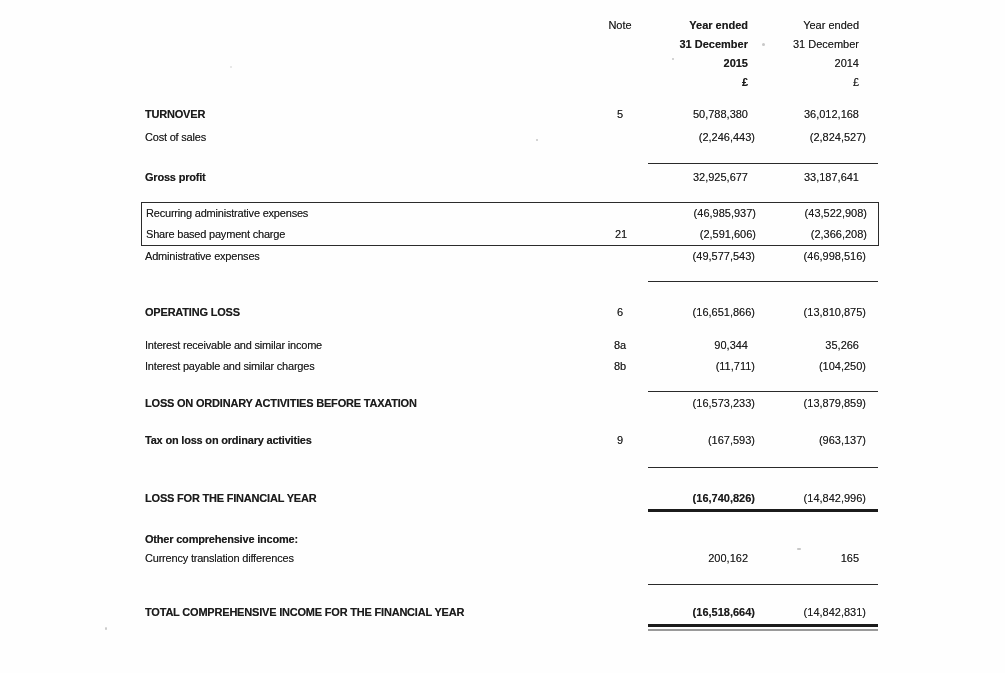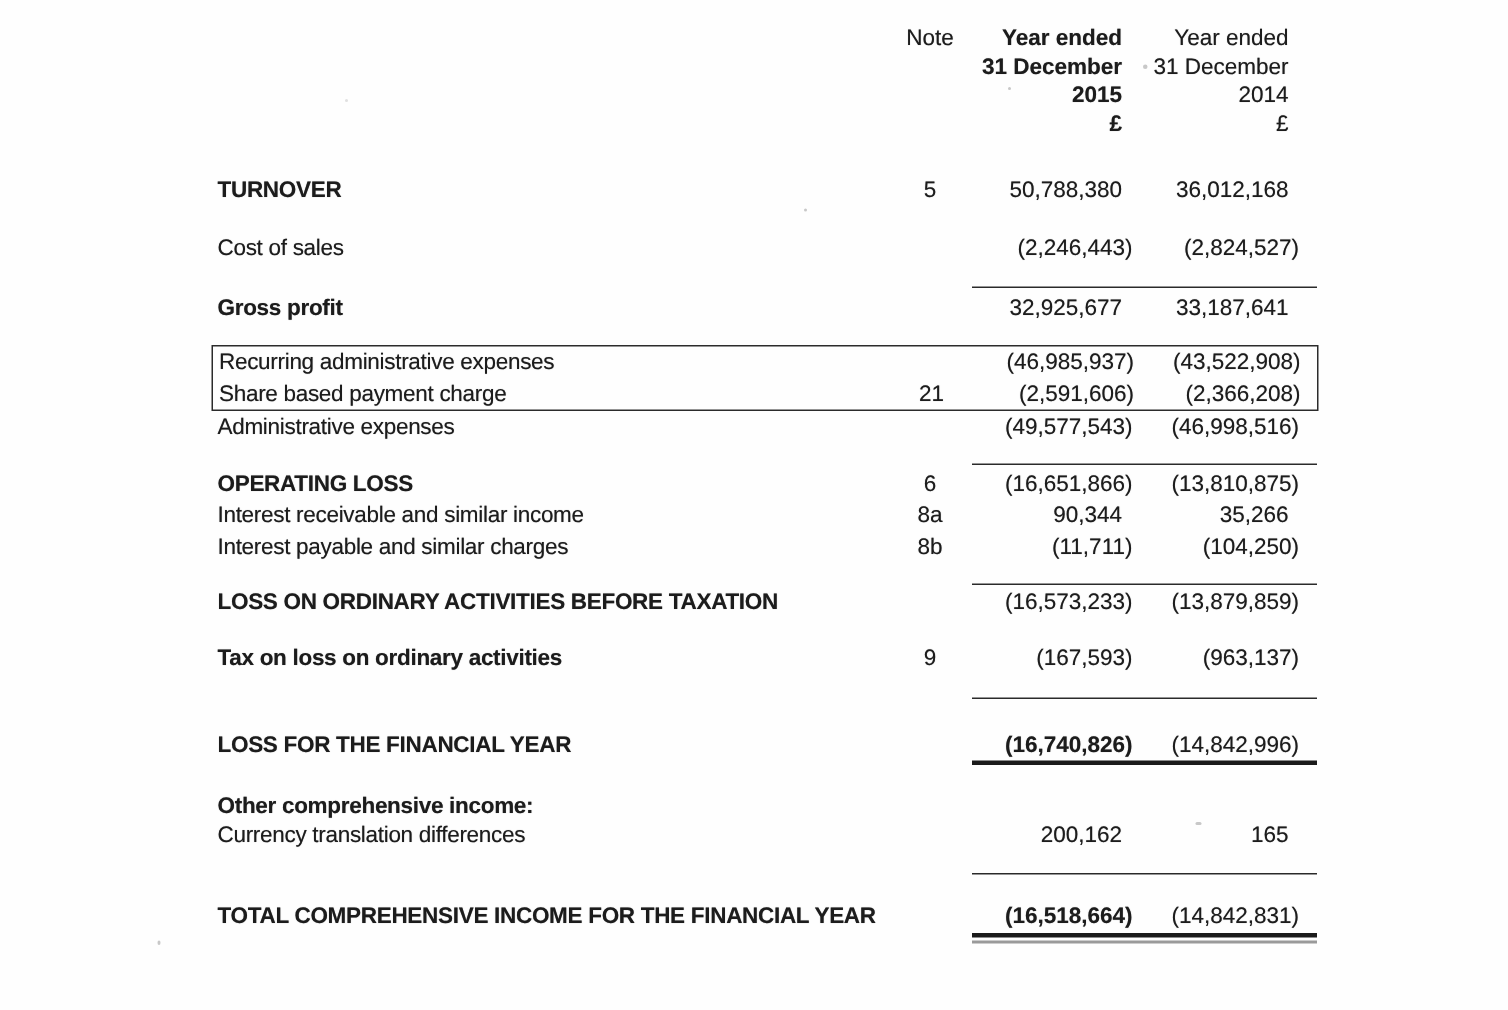--- a/index.html
+++ b/index.html
@@ -5,21 +5,21 @@
   html,body{margin:0;padding:0;}
   body{
     width:1005px;height:673px;overflow:hidden;
     background:#fefefe;
     font-family:"Liberation Sans","DejaVu Sans",sans-serif;
     color:#1c1c1c;
     position:relative;
   }
   .sheet{
     position:absolute;top:16px;left:145px;width:721px;
-    font-size:15px;line-height:21px;
+    font-size:11px;line-height:21px;
     text-shadow:0 0 .5px rgba(25,25,25,.55);
   }
   .row{
     display:grid;
     grid-template-columns:453px 44px 113px 111px;
     align-items:center;
     height:21px;
     white-space:nowrap;
   }
   .row.hdr{height:auto;align-items:start;}
@@ -65,28 +65,28 @@
       <div>£</div>
     </div>
     <div class="hcol">
       <div>Year ended</div>
       <div>31 December</div>
       <div>2014</div>
       <div>£</div>
     </div>
   </div>
 
-  <div class="row" style="margin-top:24px">
+  <div class="row" style="margin-top:12px">
     <div class="lab b">TURNOVER</div>
     <div class="note">5</div>
     <div class="val digits">50,788,380</div>
     <div class="val digits">36,012,168</div>
   </div>
 
-  <div class="row" style="margin-top:18px">
+  <div class="row" style="margin-top:2px">
     <div class="lab">Cost of sales</div>
     <div class="note"></div>
     <div class="val">(2,246,443)</div>
     <div class="val">(2,824,527)</div>
   </div>
 
   <div class="rule" style="margin-top:15px"></div>
 
   <div class="row" style="margin-top:3px">
     <div class="lab b">Gross profit</div>
@@ -112,28 +112,28 @@
 
   <div class="row">
     <div class="lab">Administrative expenses</div>
     <div class="note"></div>
     <div class="val">(49,577,543)</div>
     <div class="val">(46,998,516)</div>
   </div>
 
   <div class="rule" style="margin-top:14px"></div>
 
-  <div class="row" style="margin-top:2px">
+  <div class="row" style="margin-top:20px">
     <div class="lab b">OPERATING LOSS</div>
     <div class="note">6</div>
     <div class="val">(16,651,866)</div>
     <div class="val">(13,810,875)</div>
   </div>
 
-  <div class="row" style="margin-top:0">
+  <div class="row" style="margin-top:12px">
     <div class="lab">Interest receivable and similar income</div>
     <div class="note">8a</div>
     <div class="val digits">90,344</div>
     <div class="val digits">35,266</div>
   </div>
 
   <div class="row">
     <div class="lab">Interest payable and similar charges</div>
     <div class="note">8b</div>
     <div class="val">(11,711)</div>

